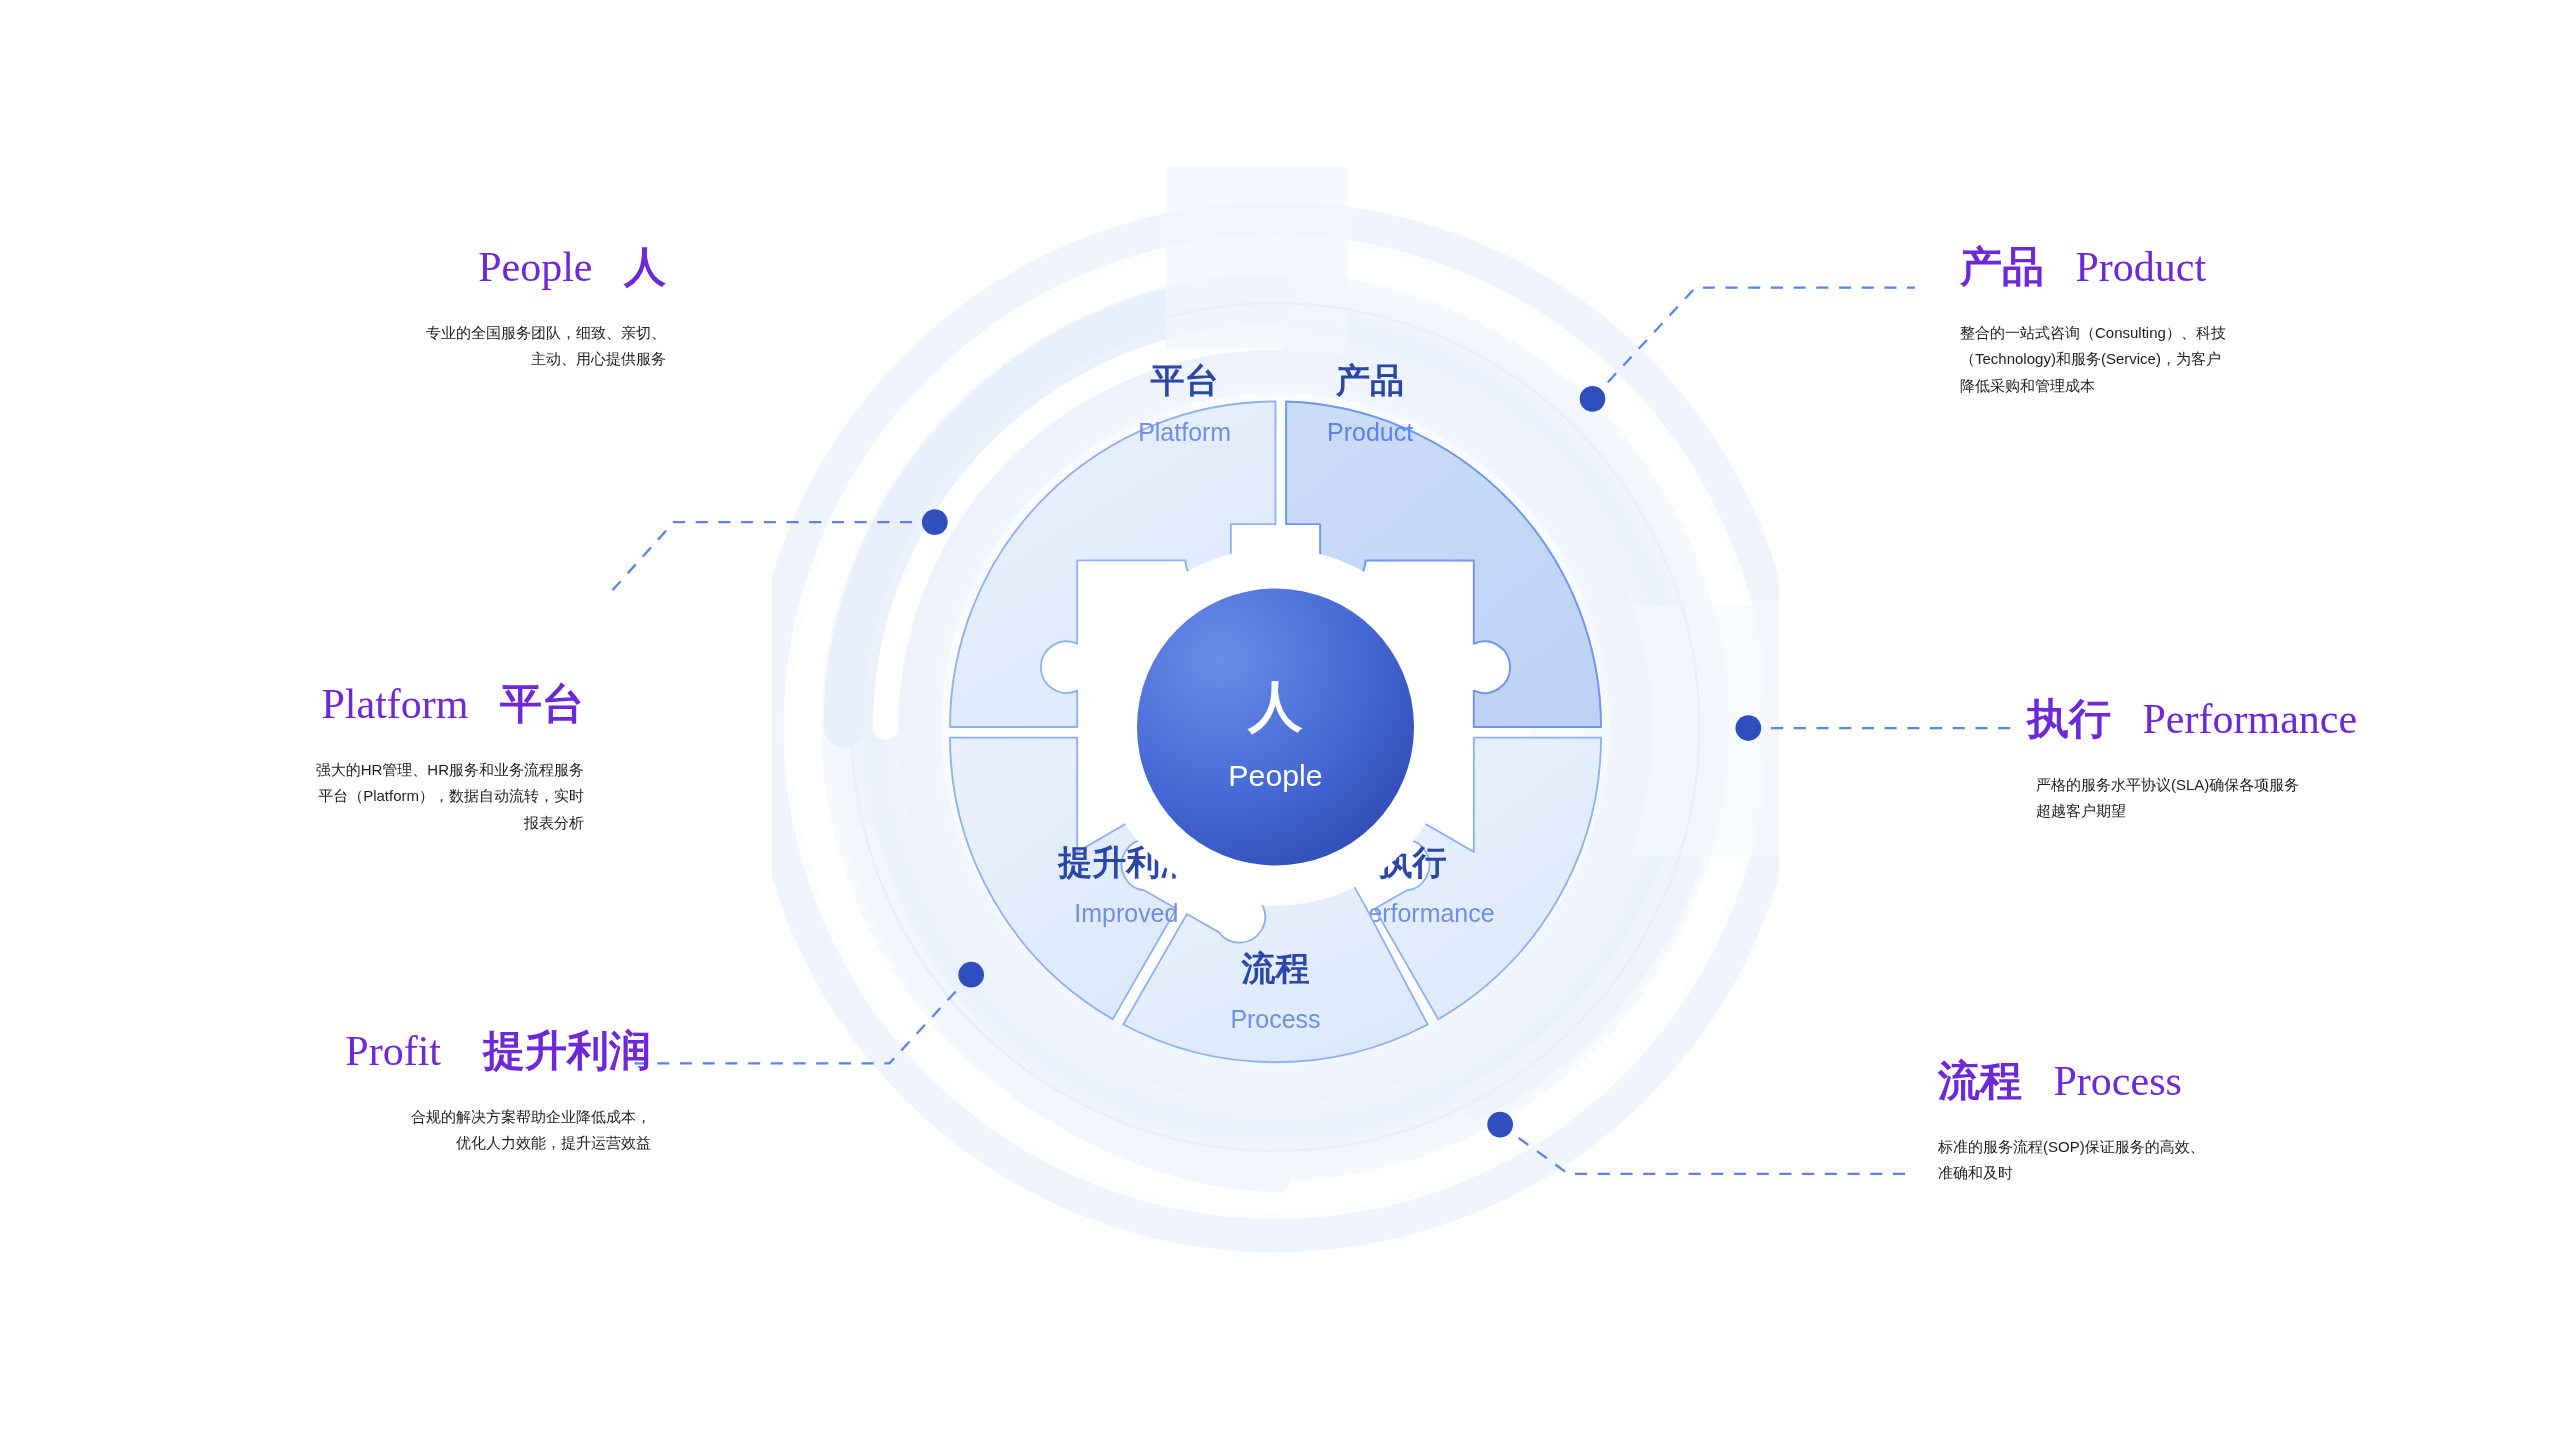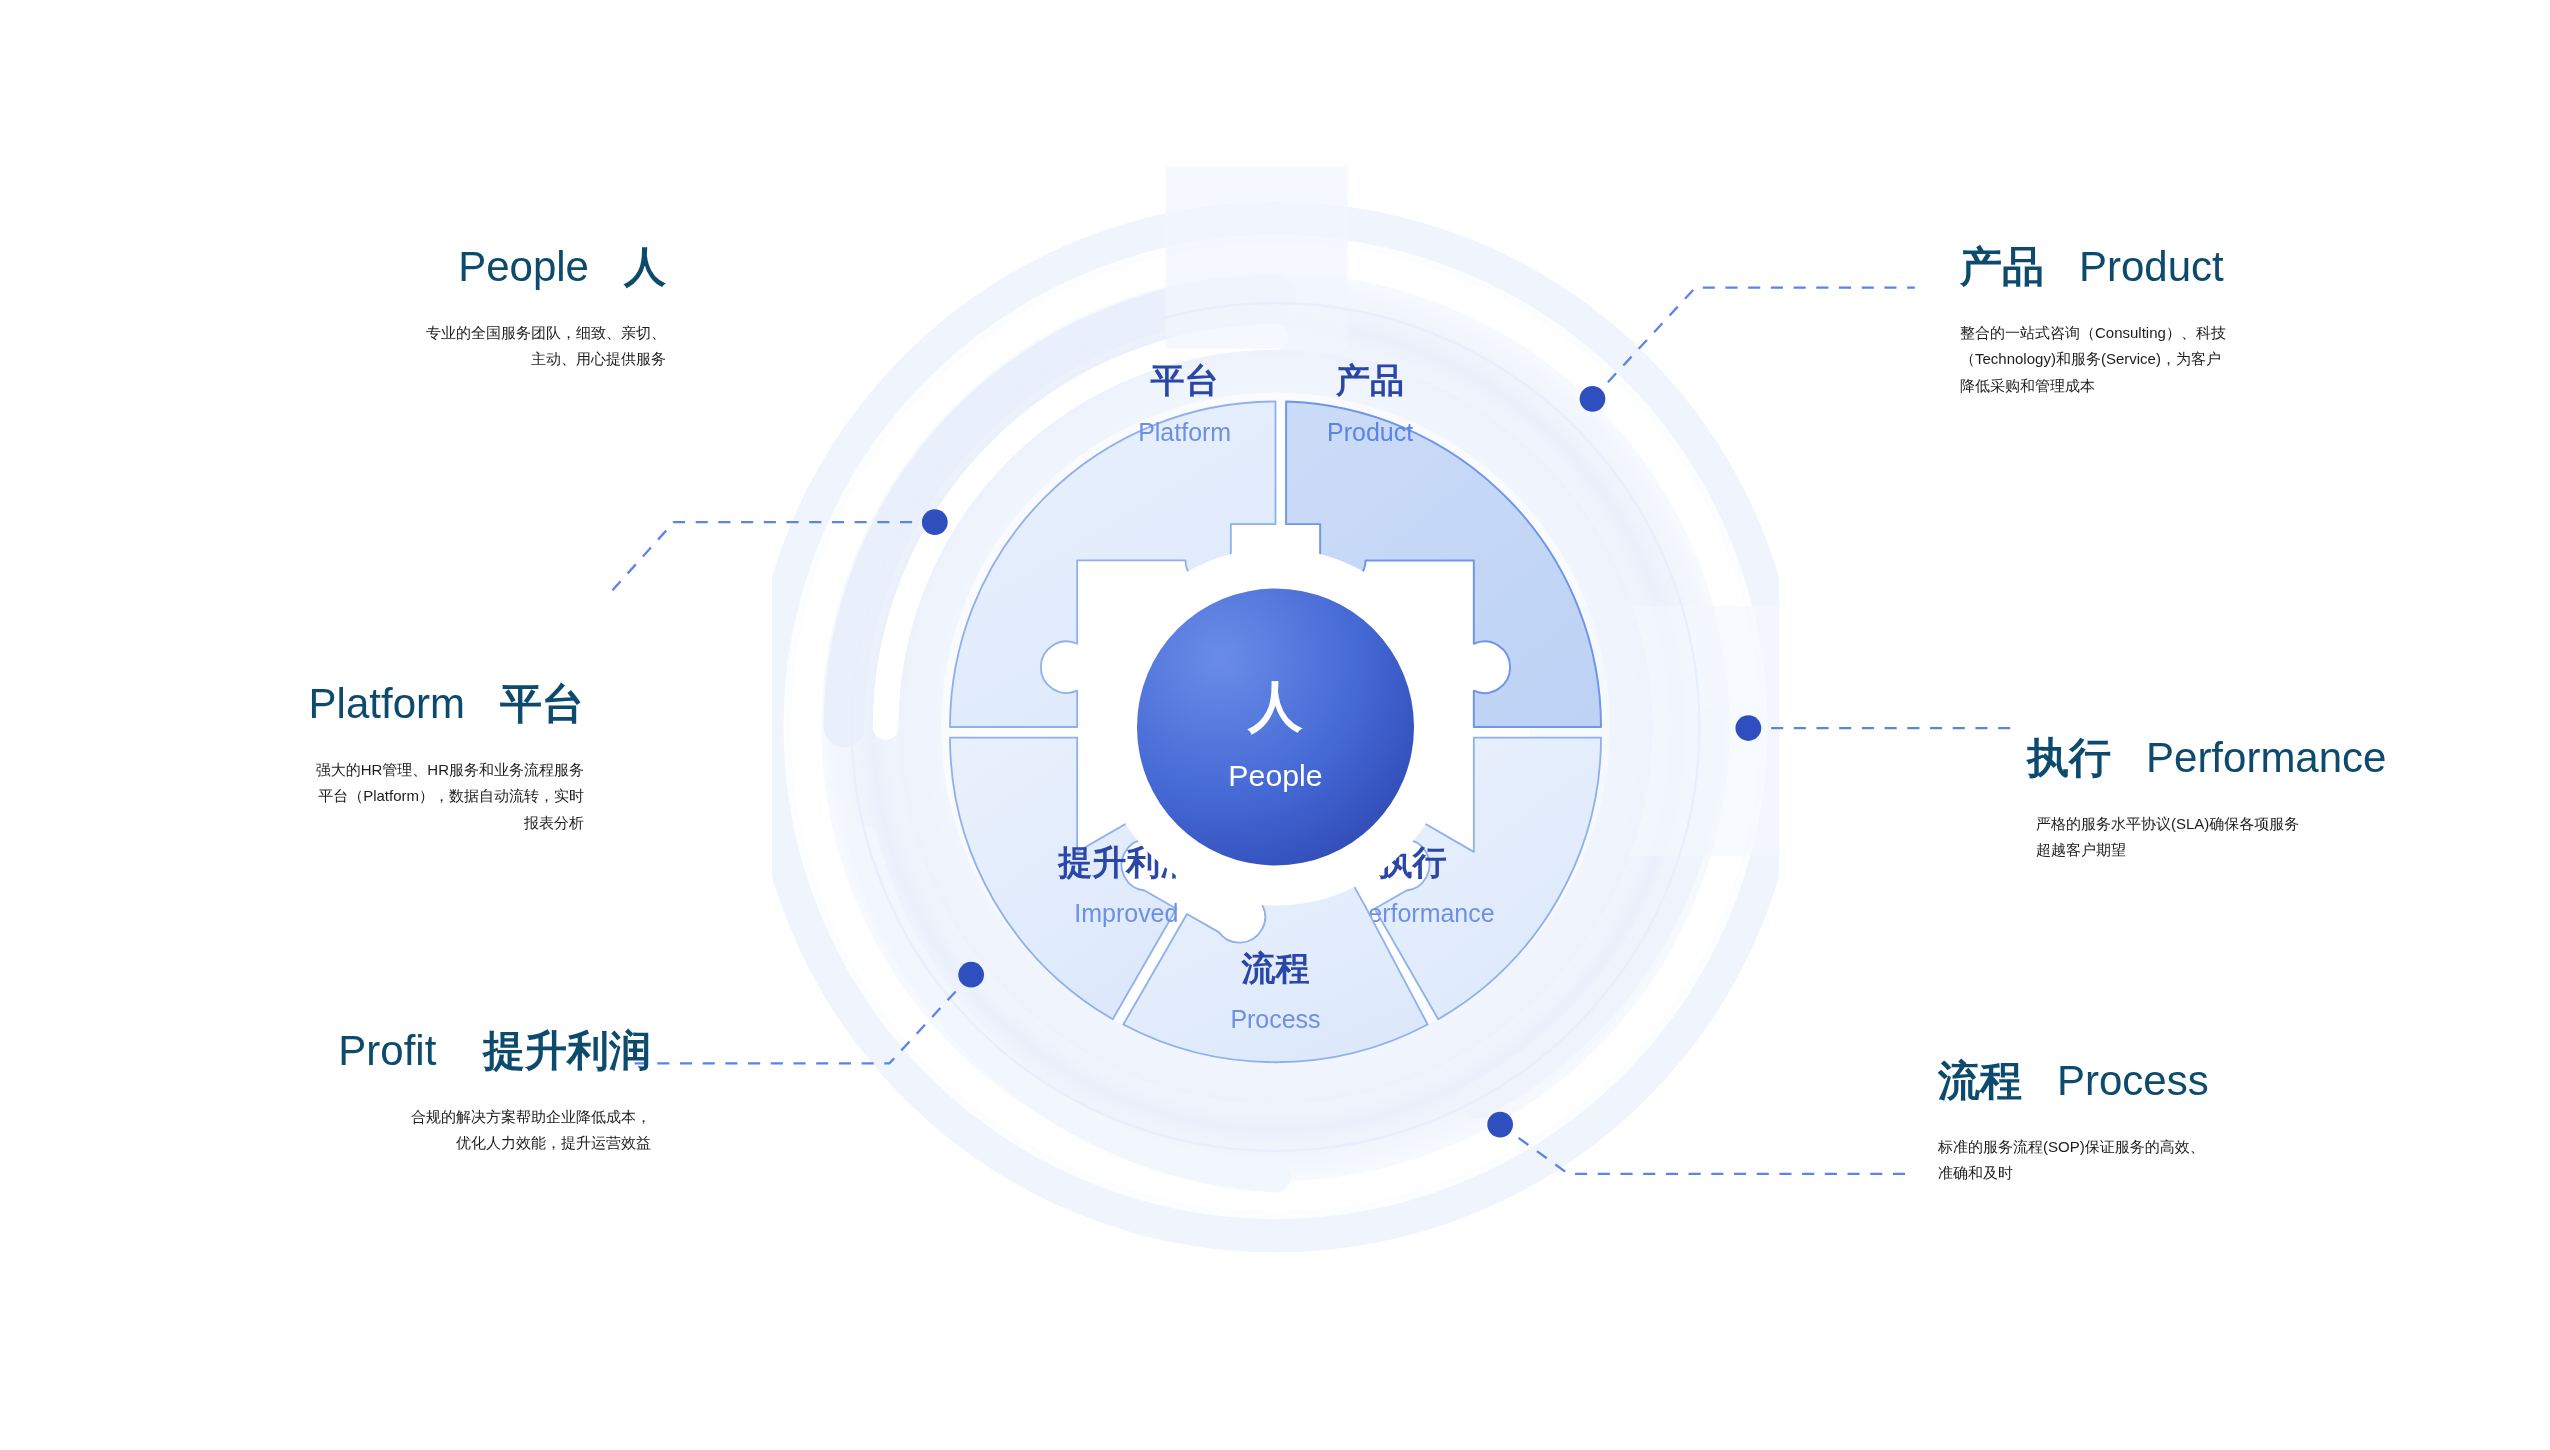--- a/index.html
+++ b/index.html
@@ -6,42 +6,42 @@
   body{
     width:2550px;height:1450px;position:relative;overflow:hidden;
     font-family:"Liberation Sans","DejaVu Sans",sans-serif;
     background:#ffffff;
   }
   #stage{position:absolute;inset:0;}
 
   
   .block{position:absolute;}
   .block .title{
-    white-space:nowrap;font-size:42px;line-height:1.1;color:#0c4a6e;
-    font-weight:400;margin-bottom:30px;
+    white-space:nowrap;font-size:42px;line-height:1.1;color:#6d28d9;
+    font-weight:400;margin-bottom:30px;font-family:Liberation Serif, serif;
   }
   .block .title .cn{font-weight:700;}
   .block .title .en{font-weight:400;}
   .block .desc{
     font-size:15px;line-height:1.75;color:#1d1d1f;font-weight:400;
     white-space:pre-line;
   }
   .left{text-align:right;}
   .right{text-align:left;}
 
   
   #blk-people   {left:0;    top:244px;  width:666px;}
   #blk-platform {left:0;    top:681px;  width:575px;padding-left:9px;}
   #blk-profit   {left:0;    top:1028px; width:651px;}
   
   #blk-product  {left:1960px; top:244px;  width:613px;}
   #blk-perf     {left:2036px; top:696px;  width:514px;}
   #blk-process  {left:1938px; top:1058px; width:613px;}
 
-  #blk-perf .title{margin-left:-9px;margin-top:39px;}
+  #blk-perf .title{margin-left:-9px;}
 
   
   #wheel{position:absolute;left:772px;top:76px;width:1007px;height:1302px;}
 
   
   #connectors{position:absolute;left:0;top:0;width:2550px;height:1450px;pointer-events:none;}
 </style>
 </head>
 <body>
 

